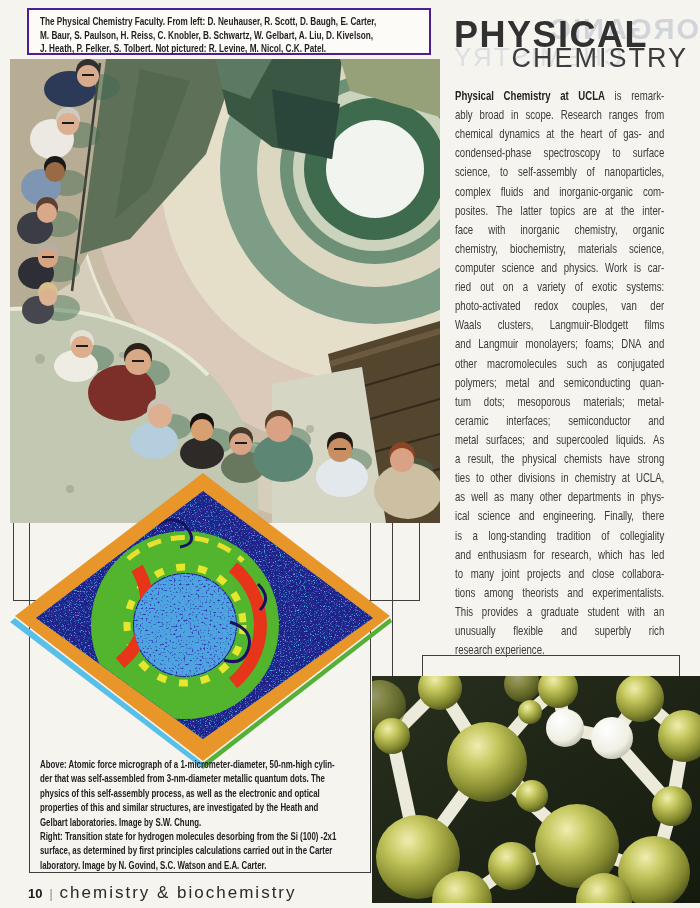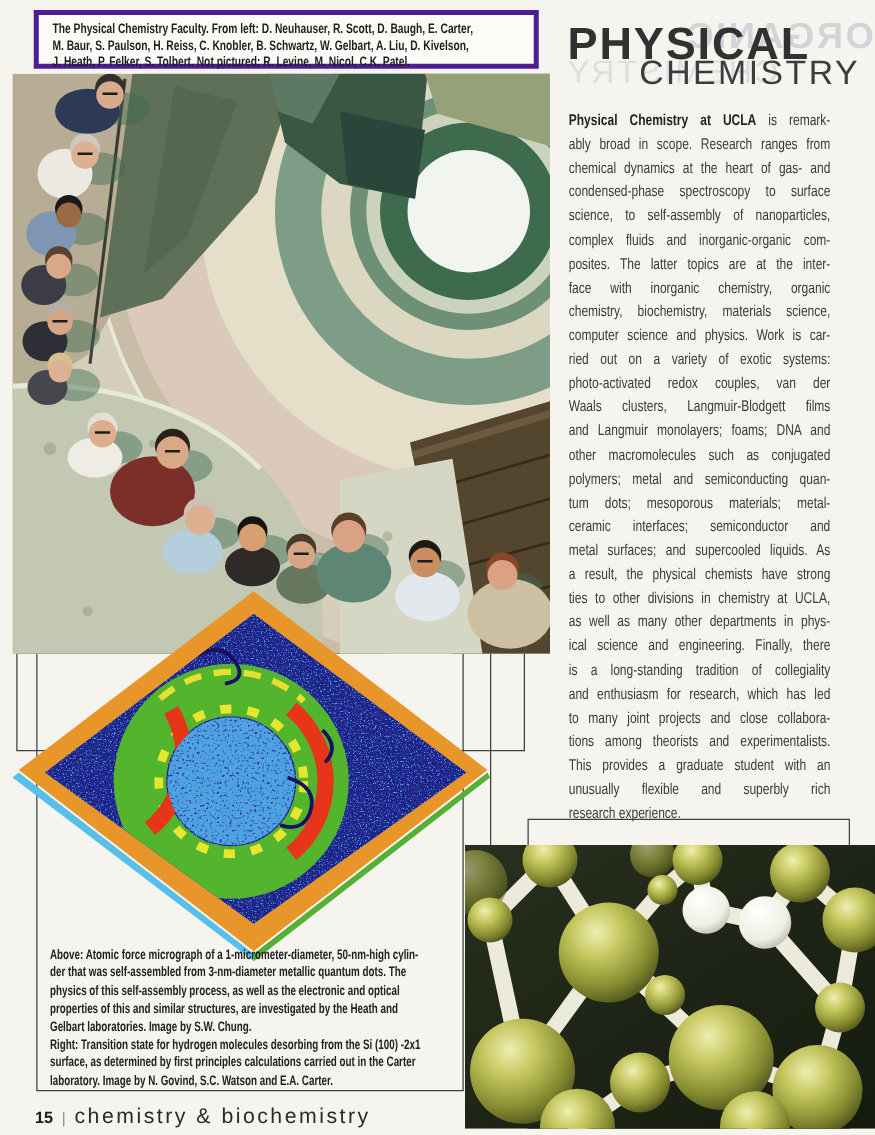--- a/index.html
+++ b/index.html
@@ -1,20 +1,20 @@
 <!DOCTYPE html>
 <html><head>
 <meta charset="utf-8">
 <style>
   html,body{margin:0;padding:0;background:#e8e6e0;}
   .page{position:relative;width:700px;height:908px;background:#f6f4ef;overflow:hidden;
         font-family:"Liberation Sans",sans-serif;color:#2d2d2d;}
   
   .top-caption{position:absolute;left:27px;top:8px;width:404px;height:47px;
-        border:4px solid #4c1d95;background:#fcfbf8;z-index:4;box-sizing:border-box;}
+        border:2px solid #4c1d95;background:#fcfbf8;z-index:4;box-sizing:border-box;}
   .top-caption .cap-text{display:block;margin:5px 0 0 11px;font-weight:bold;font-size:11px;
         line-height:13.6px;color:#1e1e1e;white-space:pre-line;width:132%;
         transform:scaleX(0.745);transform-origin:0 0;letter-spacing:0;}
   
   .bleed{position:absolute;transform:scaleX(-1);font-weight:bold;z-index:1;white-space:nowrap;}
   .bleed1{left:548px;top:13px;font-size:29px;color:#b4bac6;opacity:.55;letter-spacing:2px;}
   .bleed2{left:452px;top:42px;font-size:26px;color:#c4ccd4;opacity:.5;font-weight:normal;letter-spacing:2px;}
   .title1{position:absolute;left:454px;top:14px;font-size:36px;font-weight:bold;
         letter-spacing:1.5px;color:#313131;z-index:2;}
   .title2{position:absolute;left:450px;top:43px;width:238px;text-align:right;font-size:27px;
@@ -355,18 +355,18 @@
   <div class="bottom-caption">Above: Atomic force micrograph of a 1-micrometer-diameter, 50-nm-high cylin-
 der that was self-assembled from 3-nm-diameter metallic quantum dots. The
 physics of this self-assembly process, as well as the electronic and optical
 properties of this and similar structures, are investigated by the Heath and
 Gelbart laboratories. Image by S.W. Chung.
 Right: Transition state for hydrogen molecules desorbing from the Si (100) -2x1
 surface, as determined by first principles calculations carried out in the Carter
 laboratory. Image by N. Govind, S.C. Watson and E.A. Carter.</div>
 
   <div class="footer">
-    <span class="page-num">15</span>
+    <span class="page-num">10</span>
     <span class="foot-sep">|</span>
     <span class="foot-label">chemistry &amp; biochemistry</span>
   </div>
 
 </div>
 
 </body></html>

